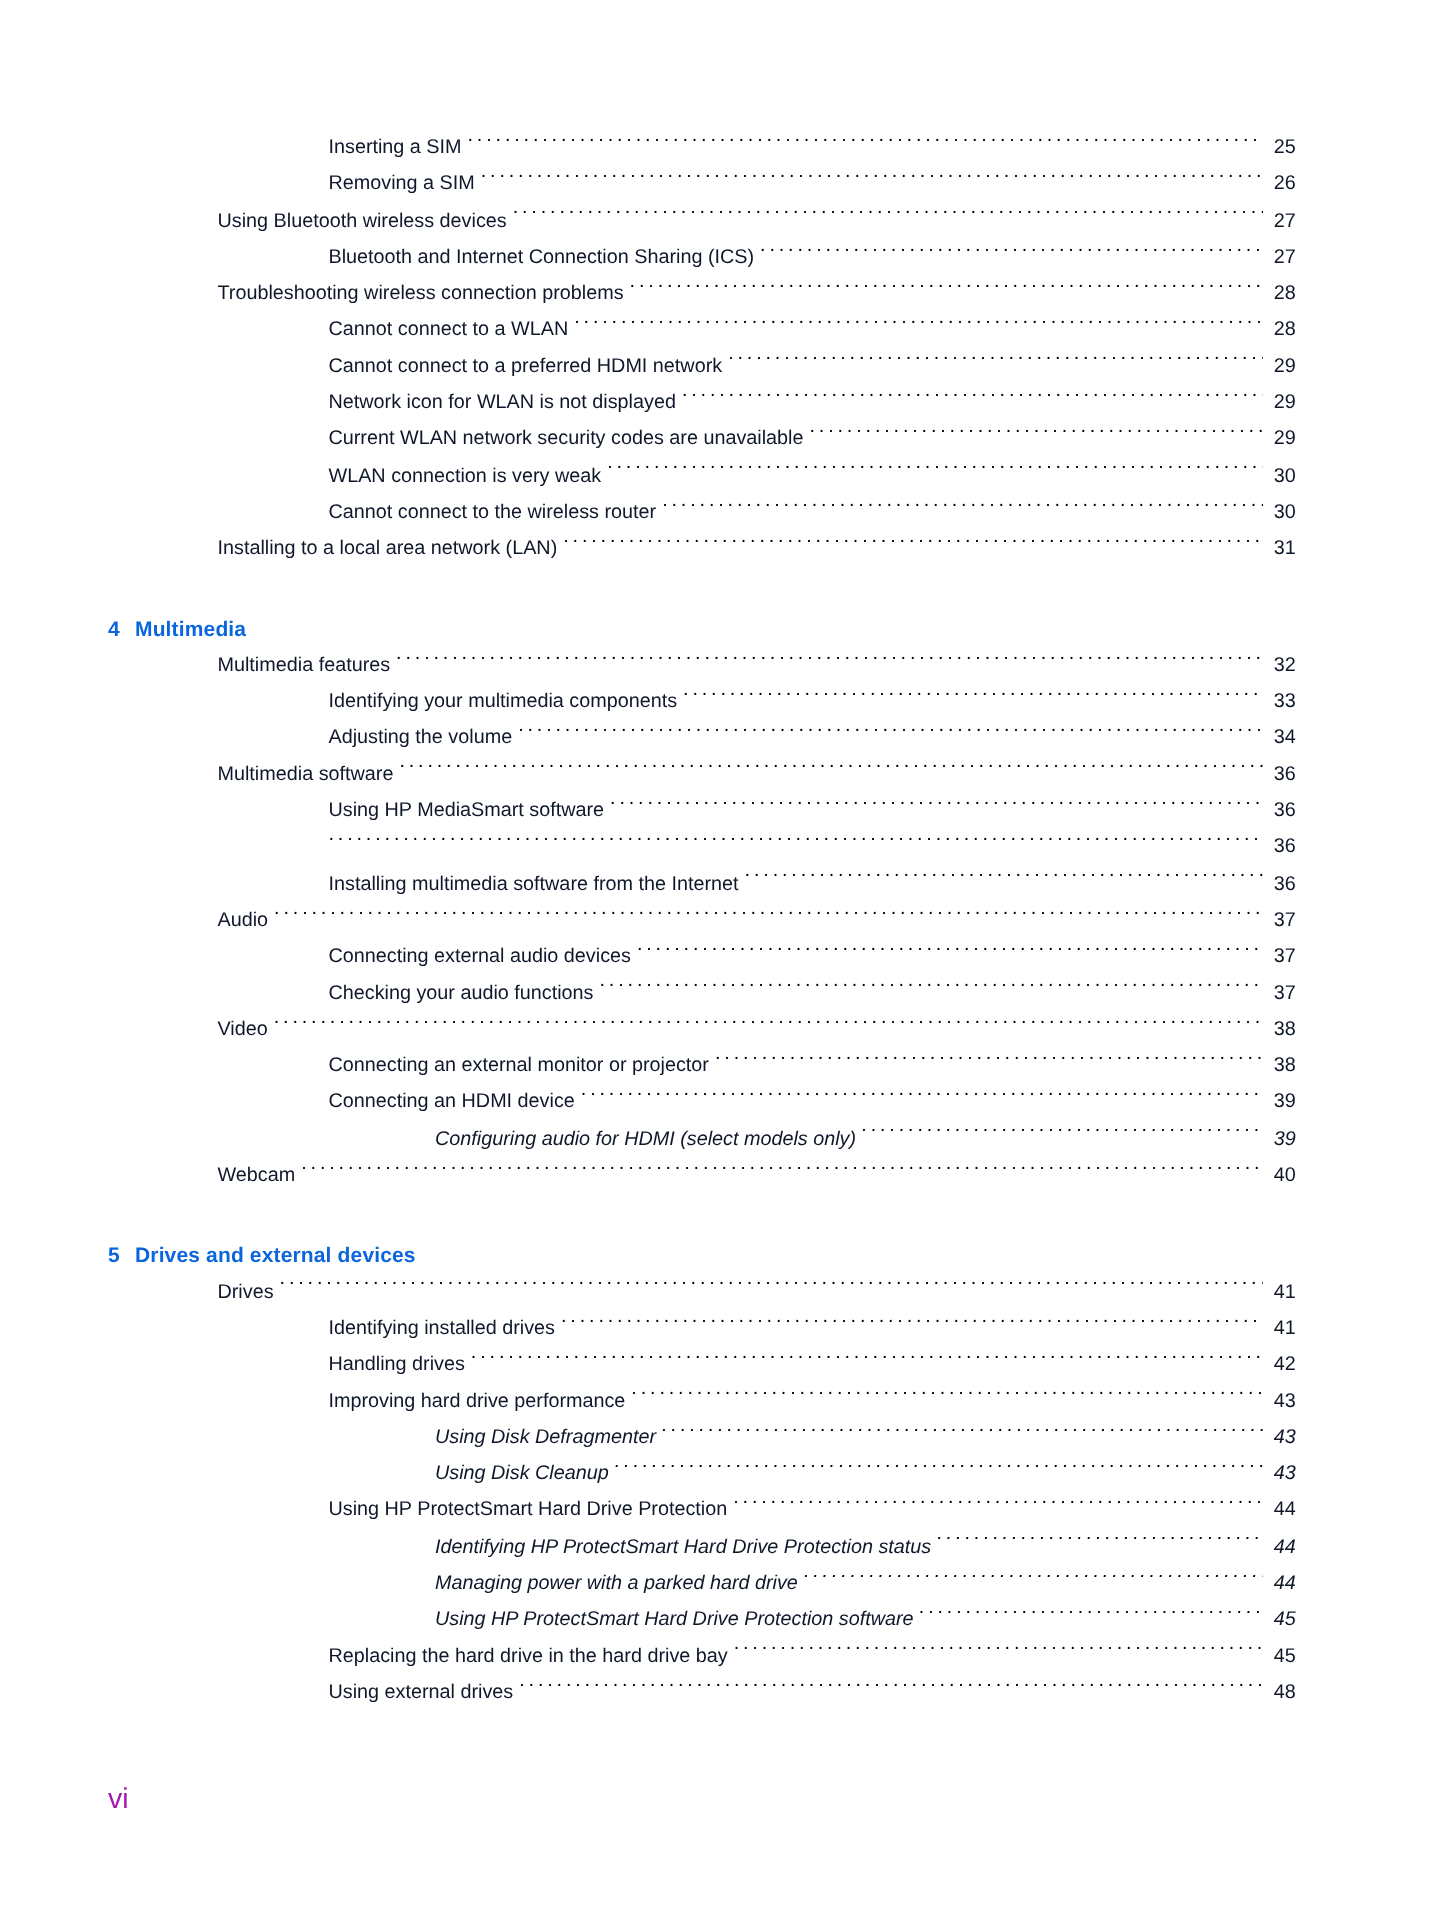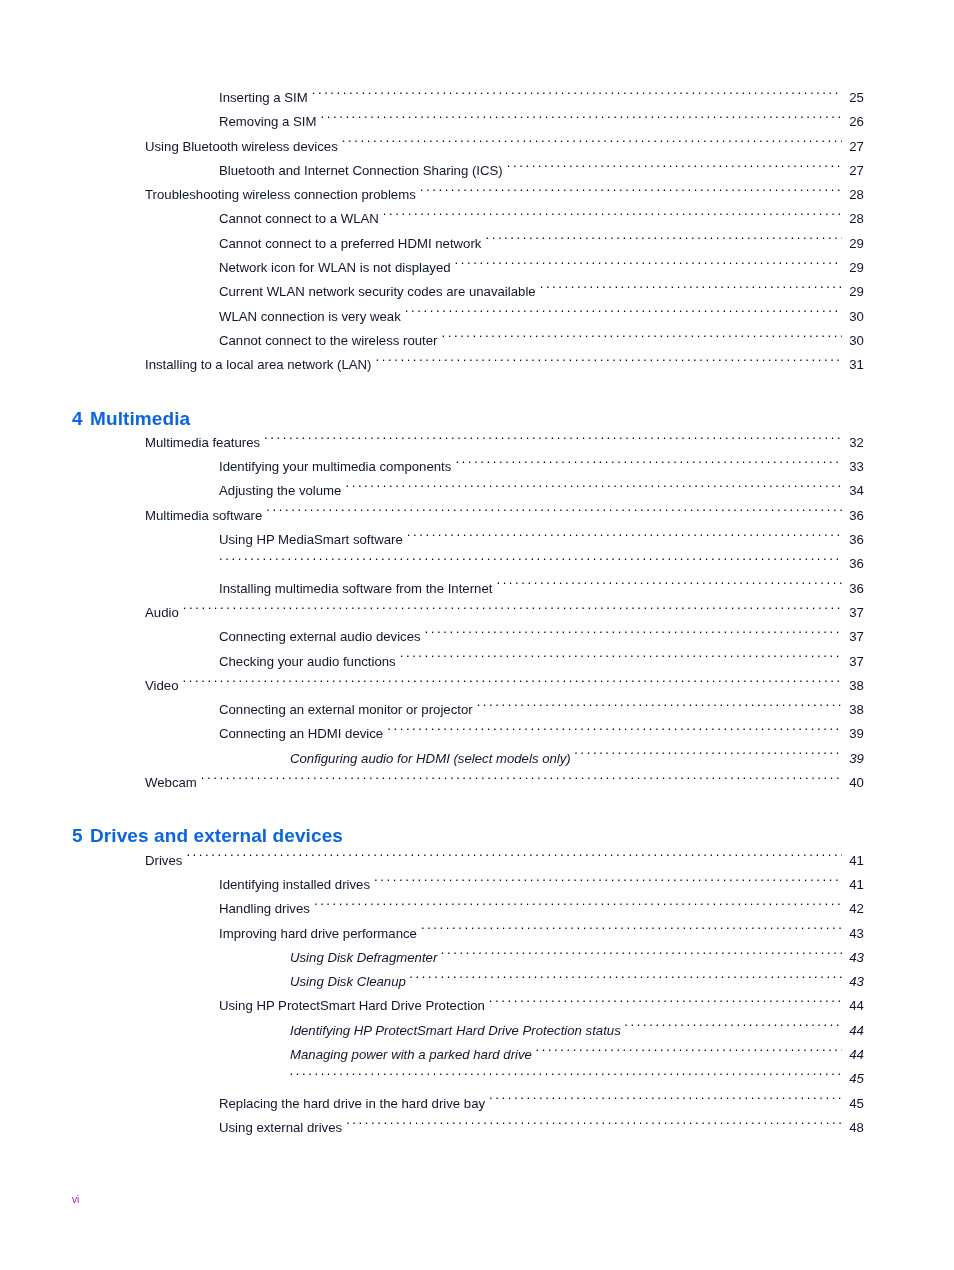--- a/index.html
+++ b/index.html
@@ -26,21 +26,21 @@
 
   
   #toc-body {
     position: absolute;
     left: 72px;
     top: 86px;
     width: 794px;   
   }
 
   .chapter-heading {
-    font-size: 19px;
+    font-size: 14px;
     font-weight: bold;
     color: #0b66de;
     line-height: 24.3px;
     margin: 0;
     padding: 0;
     white-space: nowrap;
     letter-spacing: 0.1px;
   }
   .chapter-heading .chapter-num {
     display: inline-block;
@@ -91,21 +91,21 @@
 
   
   .lvl1 { padding-left: 73px; }
   .lvl2 { padding-left: 147px; }
   .lvl3 { padding-left: 218px; font-style: italic; }
 
   #folio {
     position: absolute;
     left: 72px;
     top: 1192px;
-    font-size: 10px;
+    font-size: 19px;
     line-height: 16px;
     color: #a21caf;
   }
 </style>
 </head>
 <body>
 
 <div id="toc-page">
   <div id="toc-body">
       <div class="toc-entry lvl2">
@@ -285,20 +285,21 @@
         <span class="entry-title">Identifying HP ProtectSmart Hard Drive Protection status</span>
         <span class="leader"></span>
         <span class="page-num">44</span>
       </div>
       <div class="toc-entry lvl3">
         <span class="entry-title">Managing power with a parked hard drive</span>
         <span class="leader"></span>
         <span class="page-num">44</span>
       </div>
       <div class="toc-entry lvl3">
+        <span class="entry-title">Using HP ProtectSmart Hard Drive Protection software</span>
         <span class="leader"></span>
         <span class="page-num">45</span>
       </div>
       <div class="toc-entry lvl2">
         <span class="entry-title">Replacing the hard drive in the hard drive bay</span>
         <span class="leader"></span>
         <span class="page-num">45</span>
       </div>
       <div class="toc-entry lvl2">
         <span class="entry-title">Using external drives</span>

